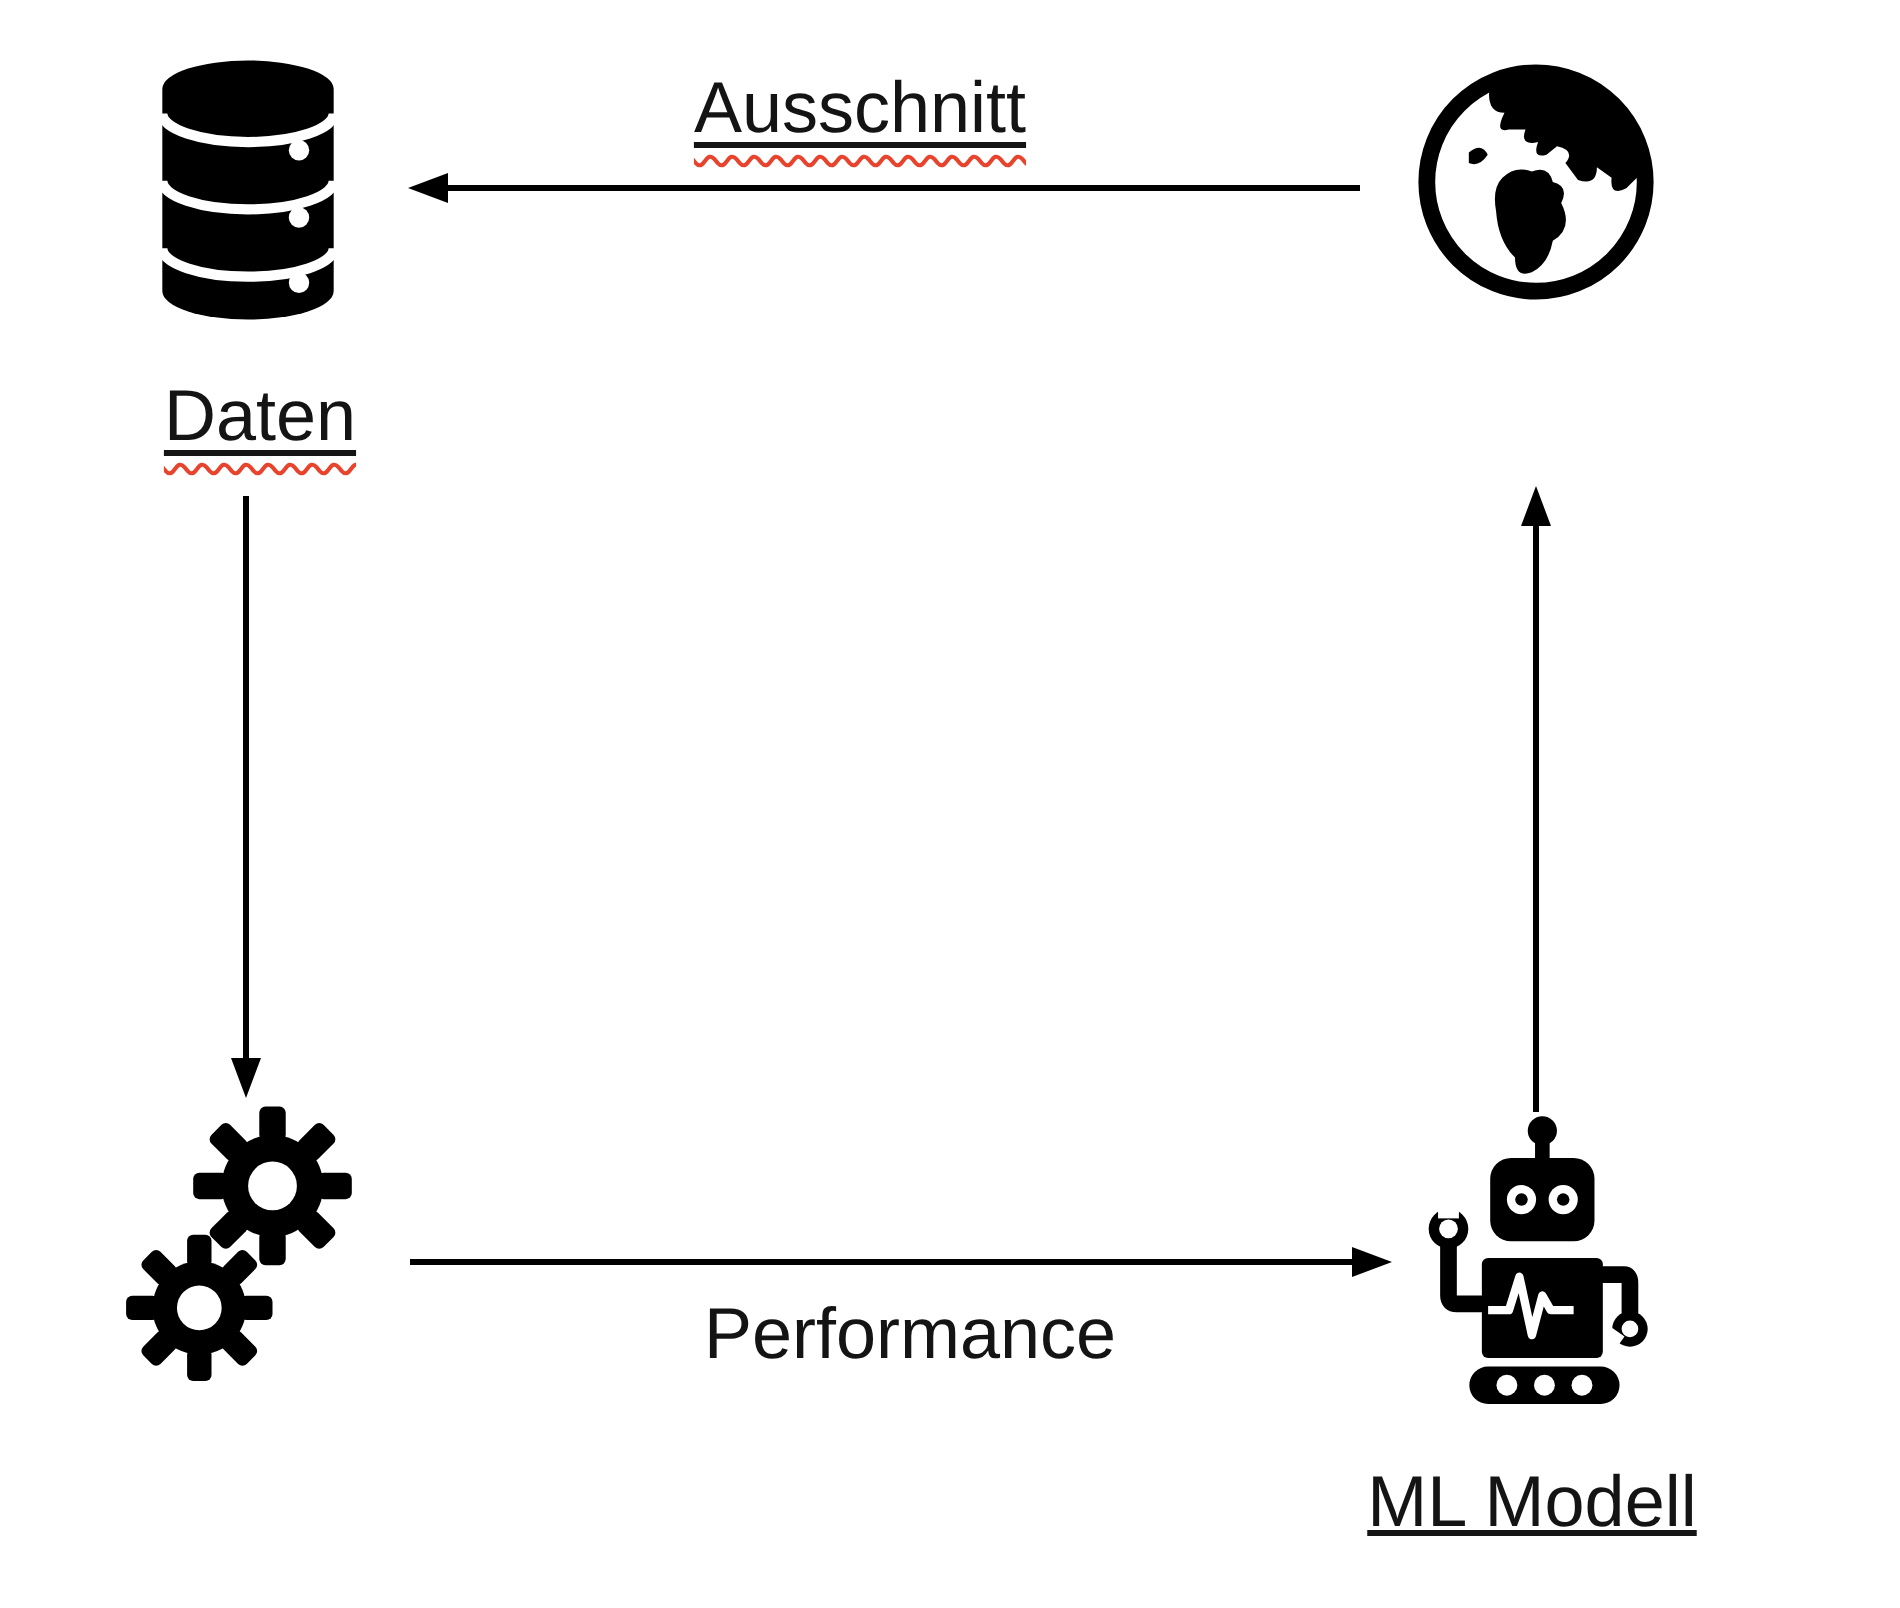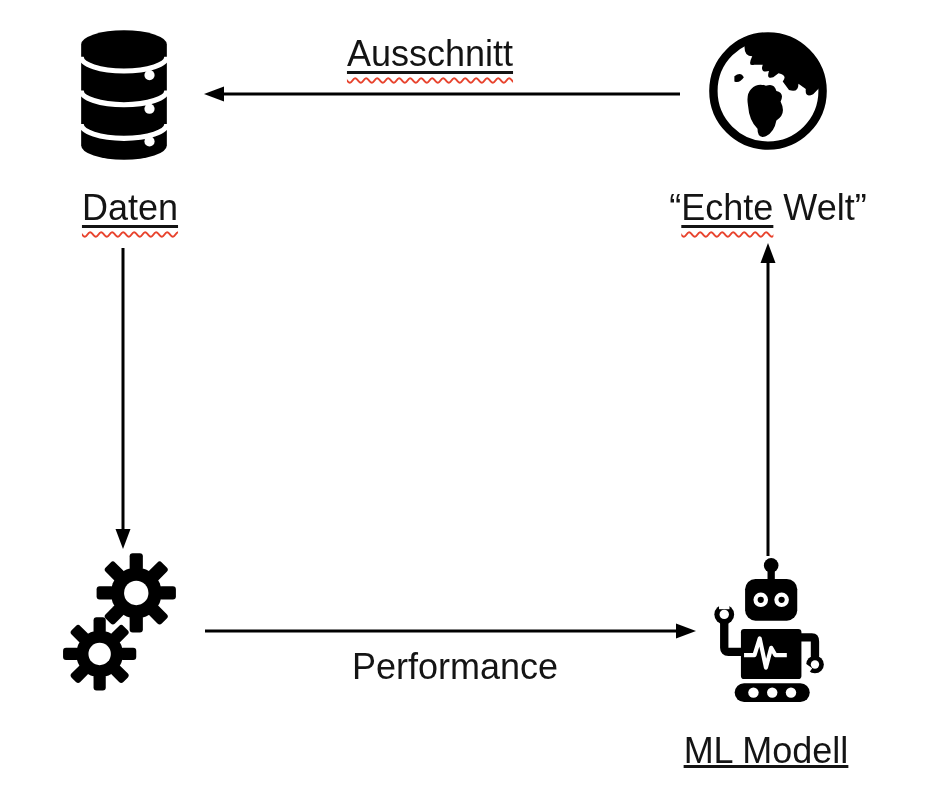--- a/index.html
+++ b/index.html
@@ -155,23 +155,20 @@
   </svg>
 
   <div class="label" id="label-ausschnitt">
     <span class="u-solid"><span class="u-wavy">Ausschnitt</span></span>
   </div>
 
   <div class="label" id="label-daten">
     <span class="u-solid"><span class="u-wavy">Daten</span></span>
   </div>
 
-  <div class="label" id="label-echte-welt">
-    <span>“</span><span class="u-solid"><span class="u-wavy">Echte</span></span><span> Welt”</span>
-  </div>
 
 
 
   <div class="label" id="label-performance">Performance</div>
 
   <div class="label" id="label-ml-modell">ML Modell</div>
 
 </div>
 
 </body></html>

